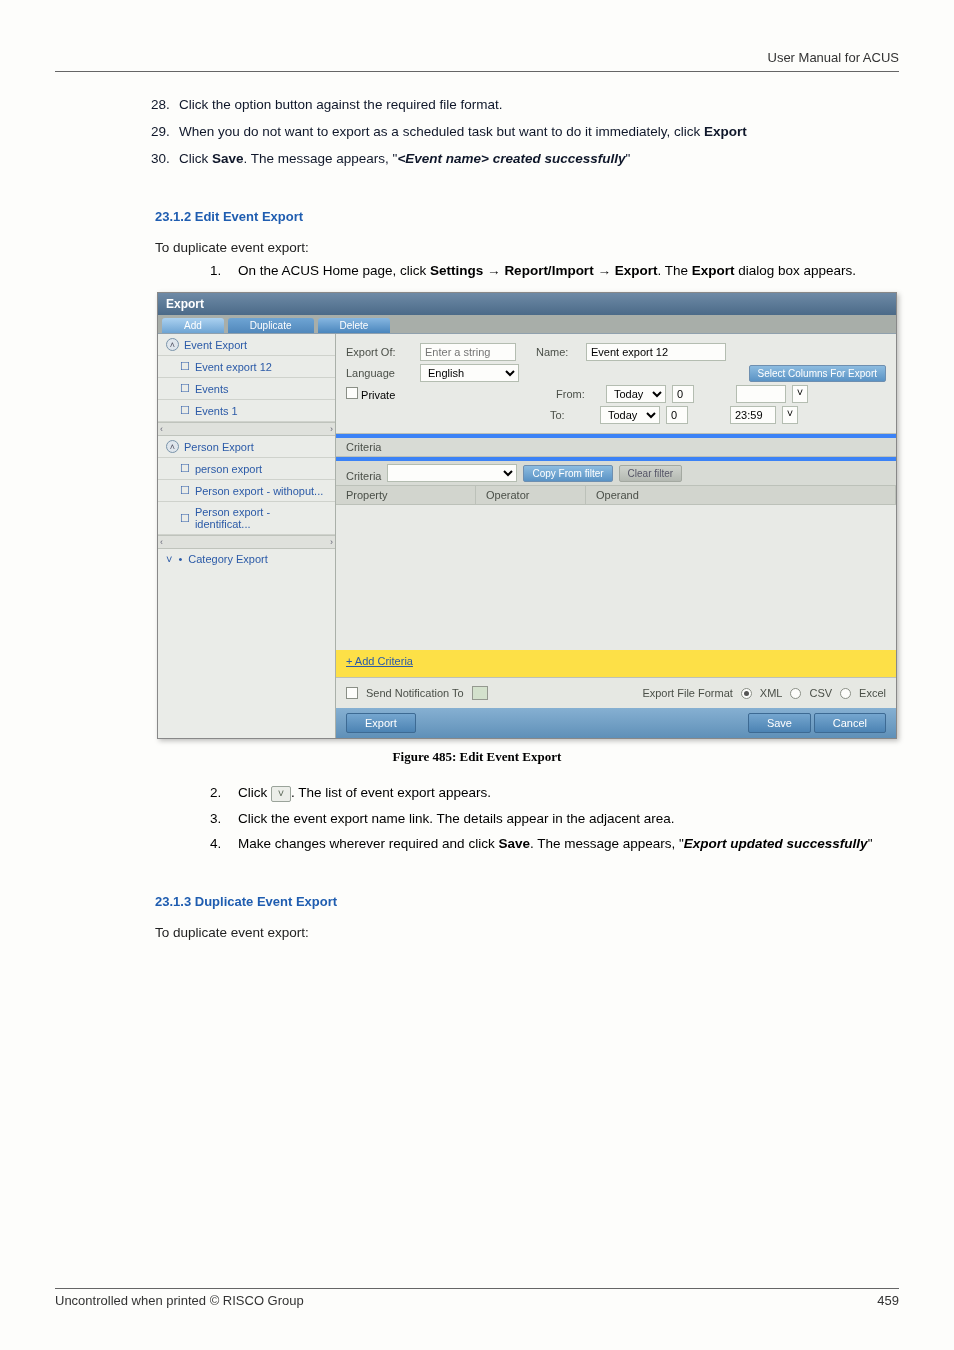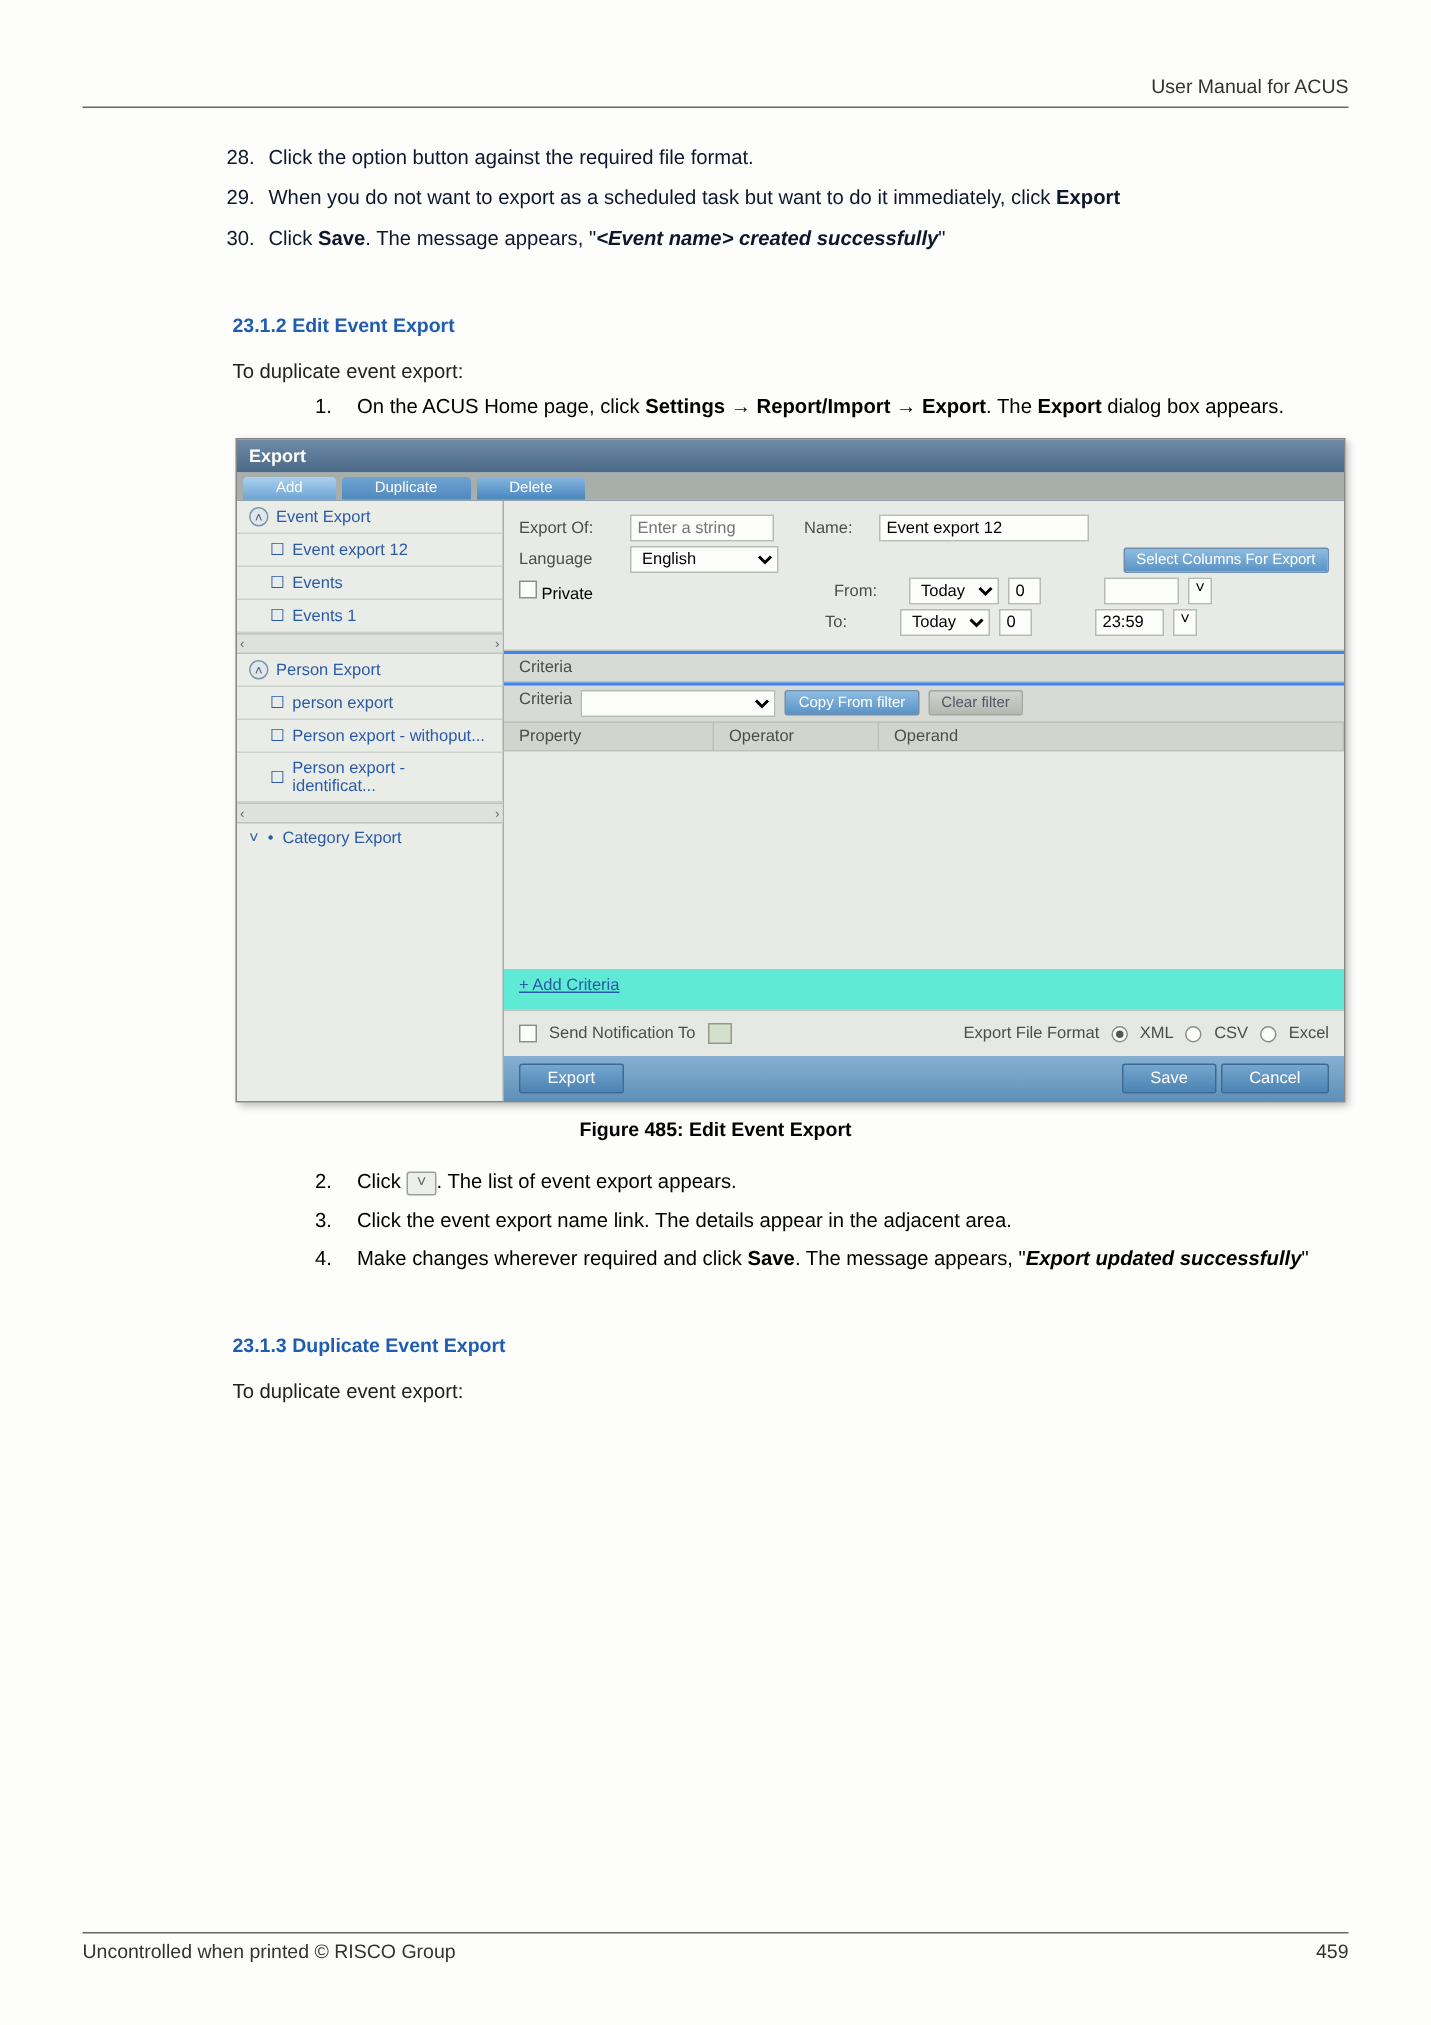--- a/index.html
+++ b/index.html
@@ -138,21 +138,21 @@
     font-size: 9px; color: #667;
   }
   .cat-item {
     display:flex; align-items:center; gap:6px;
     padding: 4px 8px;
     color:#2b5aa7;
   }
 
   .right-panel {
     flex: 1;
-    background: #5eead4;
+    background: #fde047;
   }
   .form-block {
     background: #e8eae6;
     border-bottom: 1px solid #bcc1b9;
     padding: 6px 10px 6px 10px;
   }
   .frow { display: flex; align-items: center; margin: 3px 0; gap: 6px; font-size: 11px; }
   .lbl { color: #4a4f48; width: 68px; }
   .inp {
     background: #fdfdfb; border: 1px solid #b4bdb1;
@@ -174,23 +174,23 @@
   }
   .sel {
     border:1px solid #b4bdb1; height:18px; background:#fdfdfb;
     font-size:11px; padding:0 3px;
   }
   .criteria-head {
     background: #d8dbd5;
     padding: 3px 10px;
     font-size: 11px;
     color: #4a4f48;
-    border-top: 2px solid #3b82f6;
+    border-top: 4px solid #3b82f6;
     border-bottom: 1px solid #bcc1b9;
-    display:flex; align-items:flex-start; gap:6px;
+    display:flex; align-items:flex-end; gap:6px;
   }
   .columns-row {
     display:flex;
     background:#d2d5ce;
     font-size:11px;
     color:#4a4f48;
     border-bottom:1px solid #bcc1b9;
   }
   .columns-row > div { padding:3px 10px; border-right:1px solid #bcc1b9; }
   .criteria-area {
@@ -228,20 +228,21 @@
     padding: 3px 18px;
     font-size: 11px;
     border-radius: 2px;
   }
 
   .figcap {
     text-align: center;
     font-weight: bold;
     font-size: 13px;
     margin: 10px 0 18px 0;
+    font-family: Liberation Serif, serif;
   }
   .chev-icon {
     display:inline-flex;
     width:20px; height:16px;
     border:1px solid #9aa39a;
     background:#eceee9;
     border-radius:2px;
     align-items:center; justify-content:center;
     font-size:11px; color:#5e6a5a;
     vertical-align: middle;

